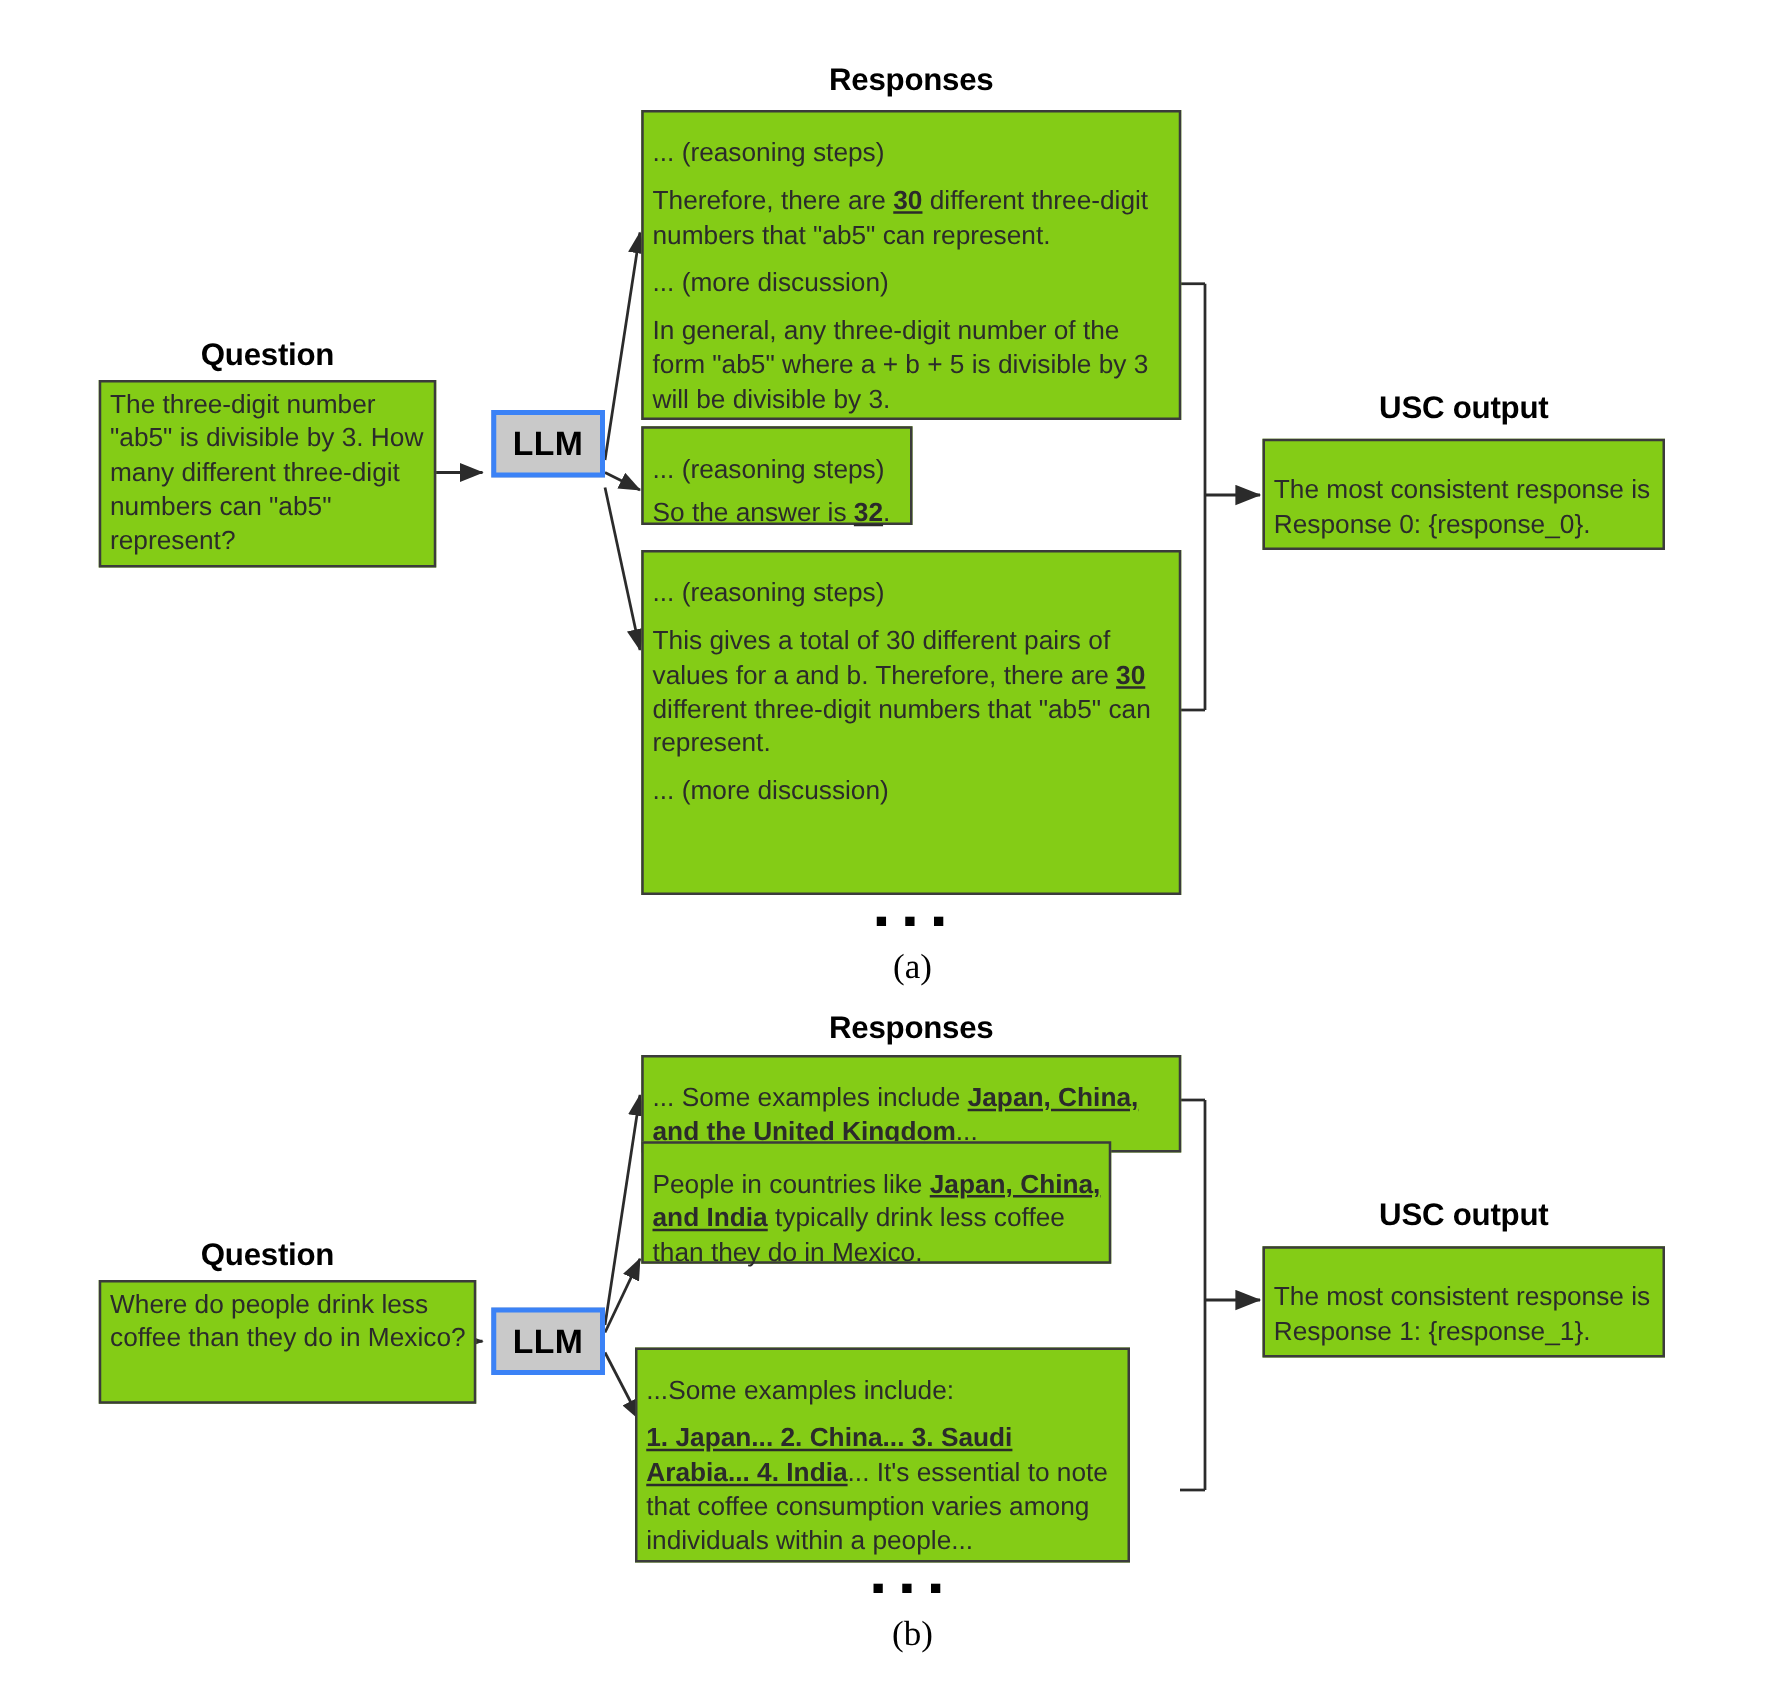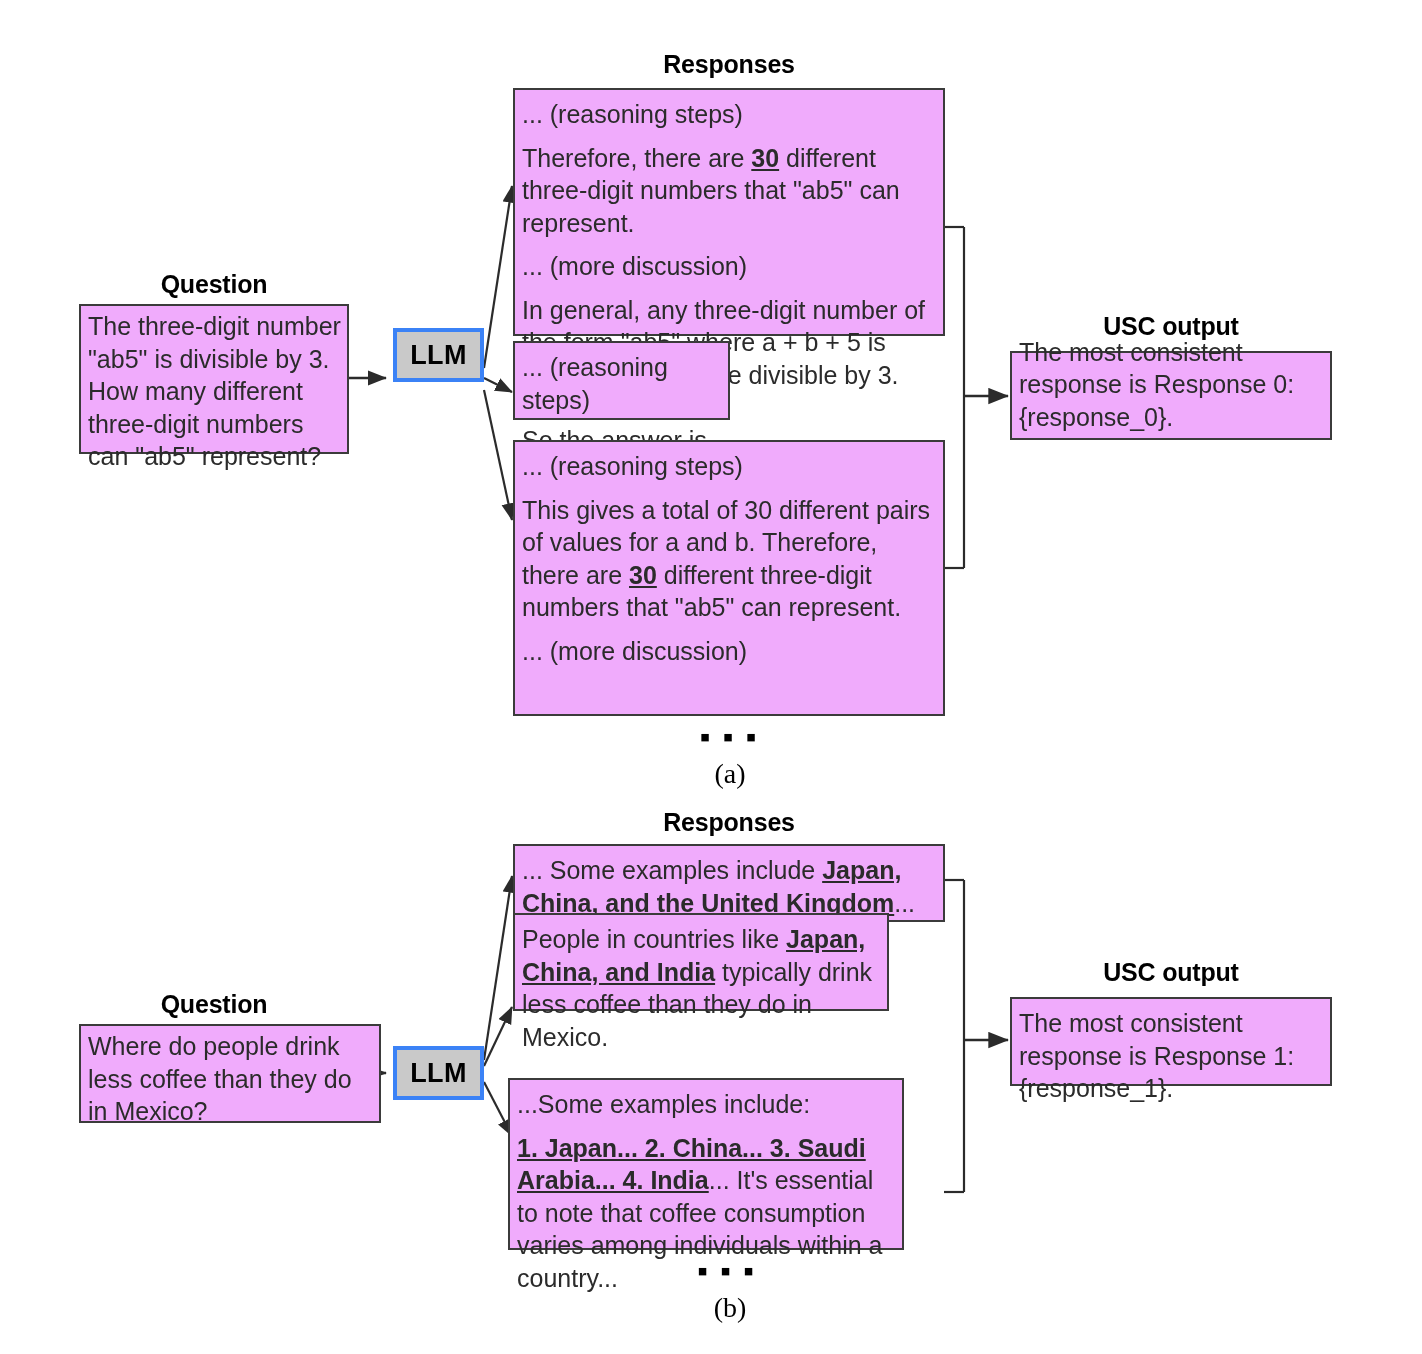--- a/index.html
+++ b/index.html
@@ -27,26 +27,26 @@
     font-size: 25px;
     letter-spacing: -0.2px;
     text-align: center;
     color: #000000;
     white-space: nowrap;
   }
 
   
   .box {
     border: 2px solid #3b3b3b;
-    background: #f0abfc;
+    background: #84cc16;
     box-sizing: border-box;
-    font-size: 25px;
+    font-size: 21px;
     line-height: 1.30;
     color: #2b2b2b;
-    padding: 8px 6px 5px 7px;
+    padding: 19px 6px 5px 7px;
   }
   .box p {
     margin: 0 0 11px 0;
   }
   .box p:last-child { margin-bottom: 0; }
 
   .llm-box {
     border: 4px solid #3b82f6;
     background: #c9c9c9;
     box-sizing: border-box;
@@ -197,34 +197,34 @@
   <div class="abs box" style="left:513px; top:844px; width:432px; height:78px;">
     <p><span>... Some examples include </span><span class="ub">Japan, China, and the United Kingdom</span><span>...</span></p>
   </div>
 
   <div class="abs box" style="left:513px; top:913px; width:376px; height:98px;">
     <p><span>People in countries like </span><span class="ub">Japan, China, and India</span><span> typically drink less coffee than they do in Mexico.</span></p>
   </div>
 
   <div class="abs box" style="left:508px; top:1078px; width:396px; height:172px;">
     <p><span>...Some examples include:</span></p>
-    <p><span class="ub">1. Japan... 2. China... 3. Saudi Arabia... 4. India</span><span>... It's essential to note that coffee consumption varies among individuals within a country...</span></p>
+    <p><span class="ub">1. Japan... 2. China... 3. Saudi Arabia... 4. India</span><span>... It's essential to note that coffee consumption varies among individuals within a people...</span></p>
   </div>
 
   <div class="abs ellipsis" style="left:508px; top:1256px; width:437px;">▪ ▪ ▪</div>
 
   <div class="abs caption" style="left:600px; top:1292px; width:260px;">(b)</div>
 
   <div class="abs heading" style="left:79px; top:990px; width:270px;">Question</div>
 
   <div class="abs box" style="left:79px; top:1024px; width:302px; height:99px; padding-top:4px;">
     <p>Where do people drink less coffee than they do in Mexico?</p>
   </div>
 
   <div class="abs llm-box" style="left:393px; top:1046px; width:91px; height:54px;">LLM</div>
 
   <div class="abs heading" style="left:1010px; top:958px; width:322px;">USC output</div>
 
-  <div class="abs box" style="left:1010px; top:997px; width:322px; height:89px; display:flex; align-items:flex-start;">
+  <div class="abs box" style="left:1010px; top:997px; width:322px; height:89px; display:flex; align-items:flex-end;">
     <p>The most consistent response is Response 1: {response_1}.</p>
   </div>
 
 </div>
 
 </body></html>

